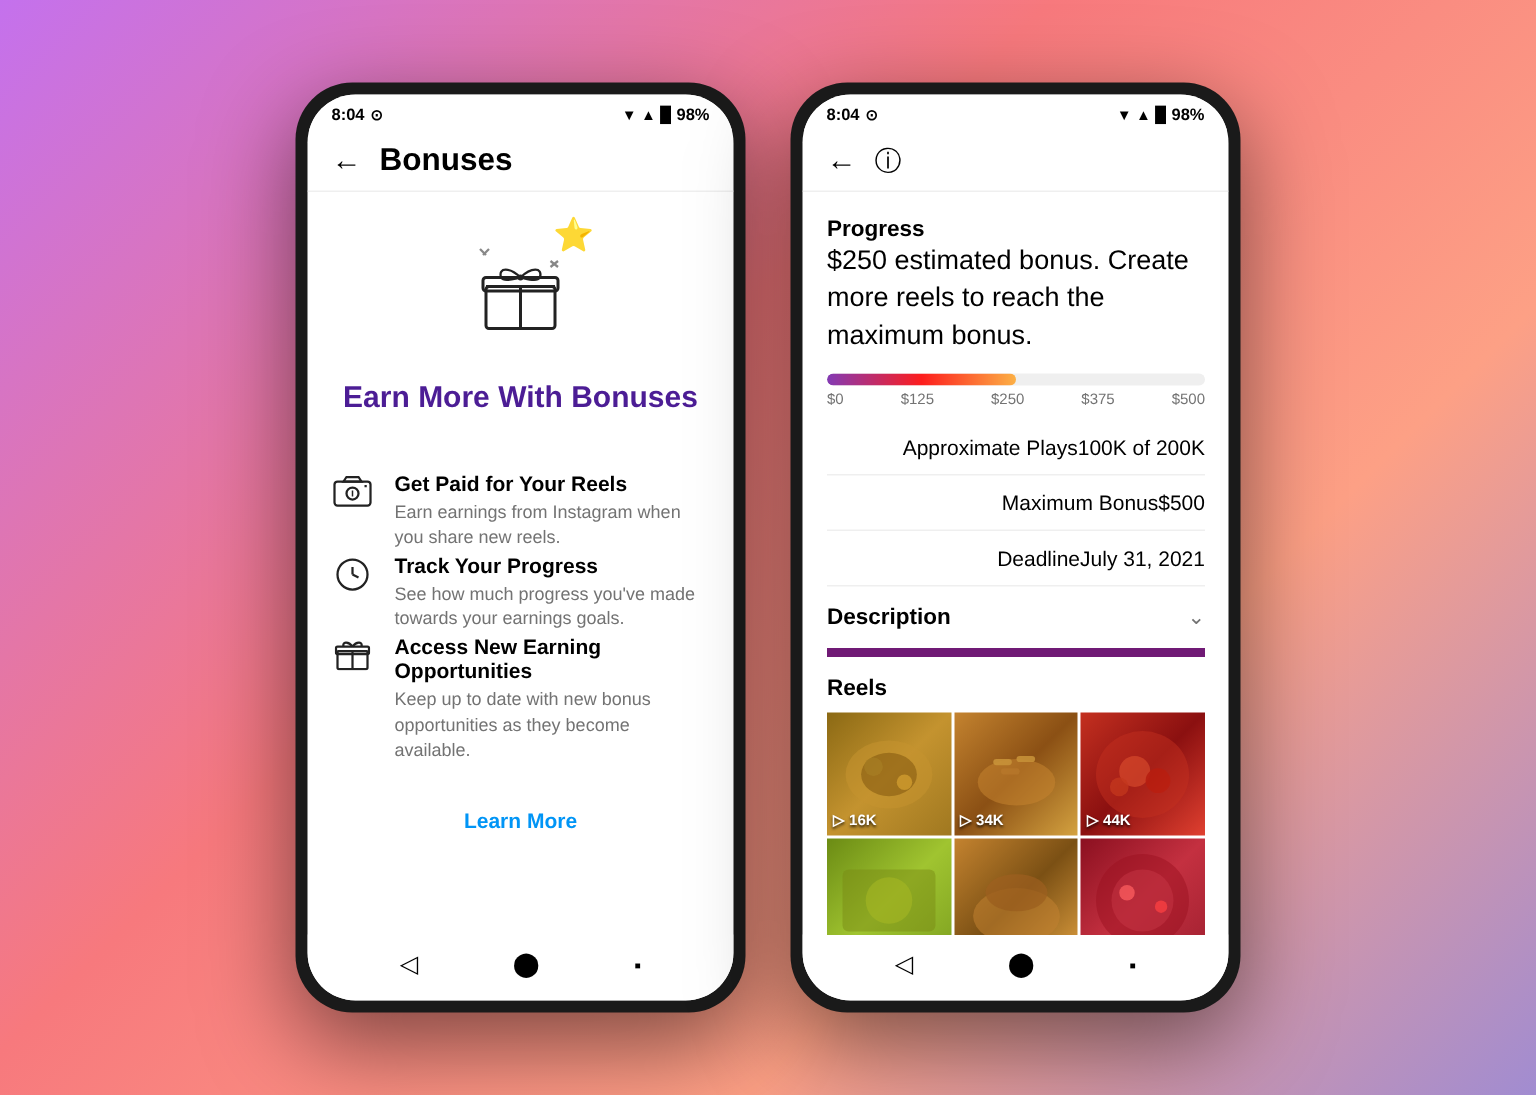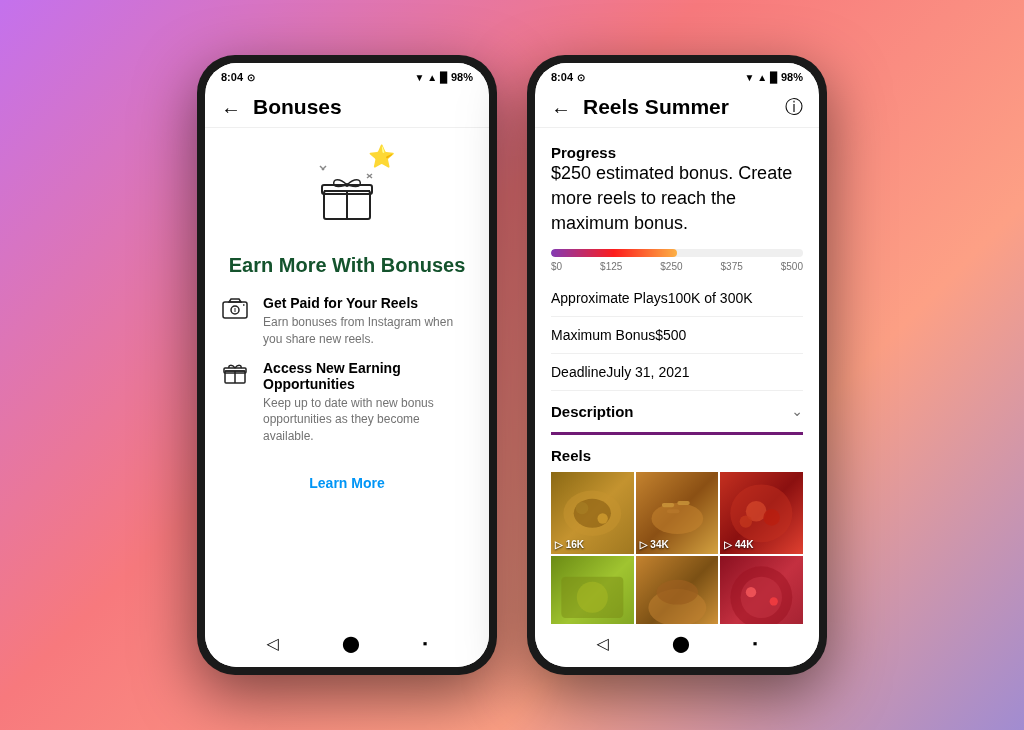--- a/index.html
+++ b/index.html
@@ -112,29 +112,29 @@
       position: absolute;
       top: -4px;
       right: -4px;
       font-size: 22px;
     }
 
     .bonuses-title {
       font-size: 20px;
       font-weight: 700;
       text-align: center;
-      margin-bottom: 18px;
-      color: #14532d;
+      margin-bottom: 37px;
+      color: #4c1d95;
     }
 
     .feature-list {
       width: 100%;
       display: flex;
       flex-direction: column;
-      gap: 12px;
+      gap: 2px;
       margin-bottom: 30px;
     }
 
     .feature-item {
       display: flex;
       align-items: flex-start;
       gap: 14px;
     }
 
     .feature-icon {
@@ -240,42 +240,42 @@
       margin-top: 4px;
     }
 
     .progress-label {
       font-size: 10px;
       color: #737373;
     }
 
     .stat-row {
       display: flex;
-      justify-content: flex-start;
+      justify-content: flex-end;
       align-items: center;
       padding: 10px 0;
       border-bottom: 1px solid #efefef;
     }
 
     .stat-label {
       font-size: 14px;
       color: #000;
     }
 
     .stat-value {
       font-size: 14px;
       color: #000;
     }
 
     .description-row {
       display: flex;
       justify-content: space-between;
       align-items: flex-start;
       padding: 12px 0;
-      border-bottom: 3px solid #701a75;
+      border-bottom: 6px solid #701a75;
     }
 
     .description-label {
       font-size: 15px;
       font-weight: 700;
     }
 
     .chevron {
       font-size: 14px;
       color: #737373;
@@ -392,24 +392,37 @@
                 <rect x="1" y="5" width="24" height="16" rx="2" stroke="#222" stroke-width="1.5"></rect>
                 <circle cx="13" cy="13" r="4" stroke="#222" stroke-width="1.5"></circle>
                 <path d="M9 2h8l2 3H7L9 2z" stroke="#222" stroke-width="1.5" fill="none"></path>
                 <line x1="21" y1="8" x2="22.5" y2="8" stroke="#222" stroke-width="1.5"></line>
 
                 <line x1="13" y1="11" x2="13" y2="15" stroke="#222" stroke-width="1"></line>
               </svg>
             </div>
             <div class="feature-text">
               <h3>Get Paid for Your Reels</h3>
-              <p>Earn bonuses from Instagram when you share new reels.</p>
-            </div>
-          </div>
-
+              <p>Earn earnings from Instagram when you share new reels.</p>
+            </div>
+          </div>
+
+          <div class="feature-item">
+            <div class="feature-icon">
+              <svg width="24" height="24" viewBox="0 0 24 24" fill="none">
+                <circle cx="12" cy="12" r="10" stroke="#222" stroke-width="1.5"></circle>
+                <line x1="12" y1="7" x2="12" y2="12" stroke="#222" stroke-width="1.5"></line>
+                <line x1="12" y1="12" x2="16" y2="14" stroke="#222" stroke-width="1.5"></line>
+              </svg>
+            </div>
+            <div class="feature-text">
+              <h3>Track Your Progress</h3>
+              <p>See how much progress you've made towards your earnings goals.</p>
+            </div>
+          </div>
 
           <div class="feature-item">
             <div class="feature-icon">
               <svg width="24" height="22" viewBox="0 0 24 22" fill="none">
                 <rect x="2" y="9" width="20" height="12" rx="1" stroke="#222" stroke-width="1.5"></rect>
                 <line x1="2" y1="9" x2="22" y2="9" stroke="#222" stroke-width="1.5"></line>
                 <line x1="12" y1="9" x2="12" y2="21" stroke="#222" stroke-width="1.5"></line>
                 <rect x="1" y="6" width="22" height="5" rx="1" stroke="#222" stroke-width="1.5"></rect>
                 <path d="M12 6 C9 2 5 3 6 6" stroke="#222" stroke-width="1.5" fill="none"></path>
                 <path d="M12 6 C15 2 19 3 18 6" stroke="#222" stroke-width="1.5" fill="none"></path>
@@ -446,21 +459,20 @@
       <div class="status-right">
         <span class="status-icon">▼</span>
         <span class="status-icon">▲</span>
         <span class="status-icon">▉</span>
         <span>98%</span>
       </div>
     </div>
 
     <div class="nav-header">
       <span class="nav-back">←</span>
-      <span class="nav-title">Reels Summer</span>
       <span class="nav-info">ⓘ</span>
     </div>
 
     <div class="screen-content">
       <div class="reels-content">
 
         <div class="section-title">Progress</div>
         <p class="bonus-description">$250 estimated bonus. Create more reels to reach the maximum bonus.</p>
 
         <div class="progress-container">
@@ -471,21 +483,21 @@
             <span class="progress-label">$0</span>
             <span class="progress-label">$125</span>
             <span class="progress-label">$250</span>
             <span class="progress-label">$375</span>
             <span class="progress-label">$500</span>
           </div>
         </div>
 
         <div class="stat-row">
           <span class="stat-label">Approximate Plays</span>
-          <span class="stat-value">100K of 300K</span>
+          <span class="stat-value">100K of 200K</span>
         </div>
         <div class="stat-row">
           <span class="stat-label">Maximum Bonus</span>
           <span class="stat-value">$500</span>
         </div>
         <div class="stat-row">
           <span class="stat-label">Deadline</span>
           <span class="stat-value">July 31, 2021</span>
         </div>
 

